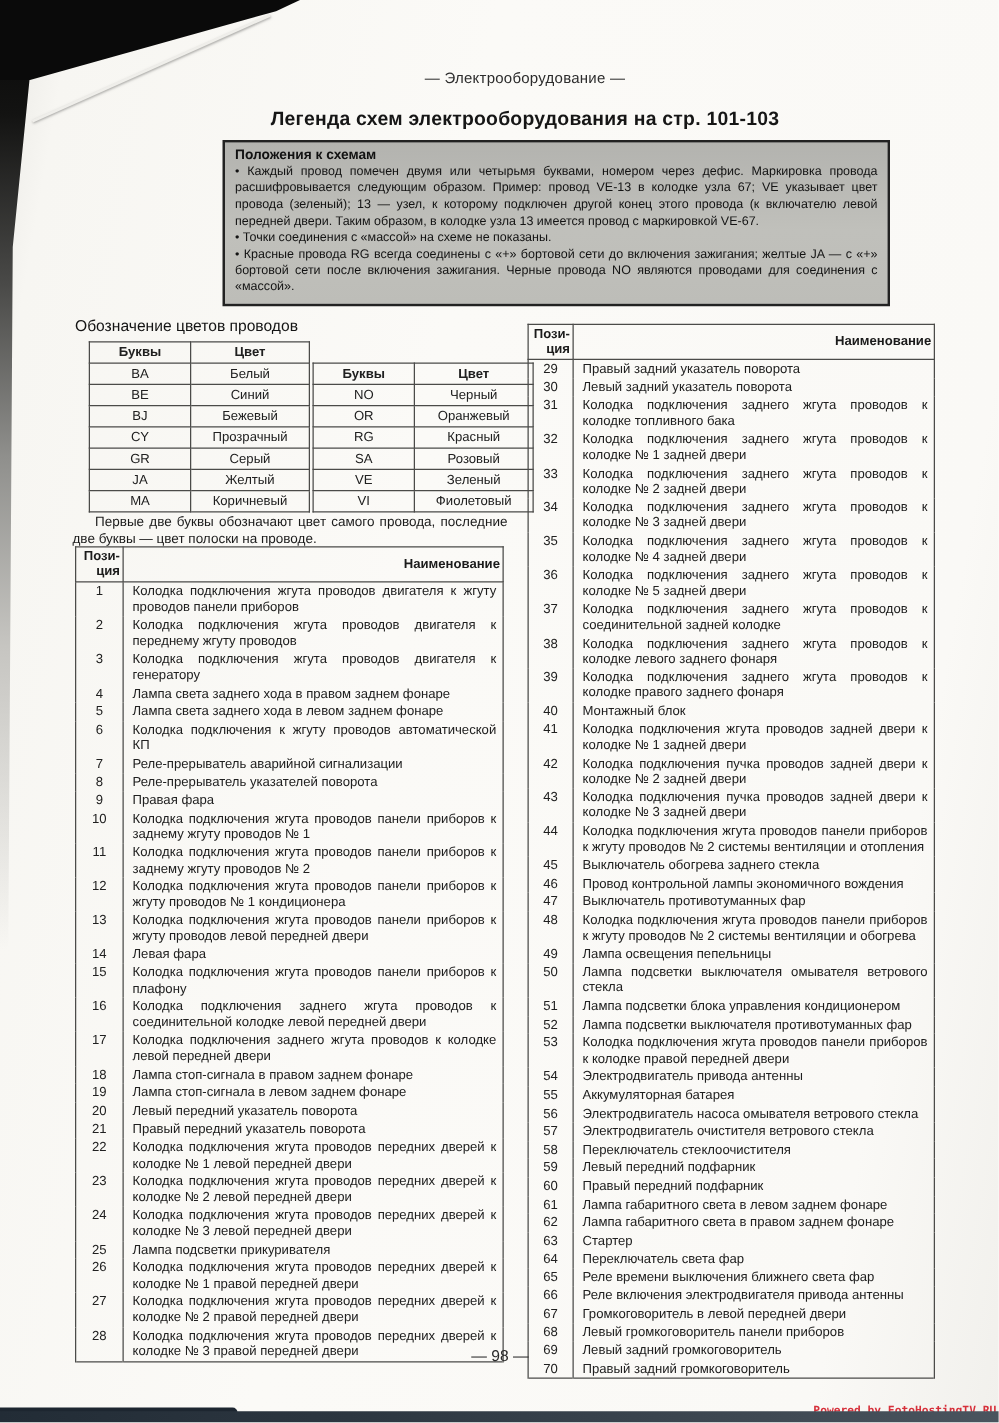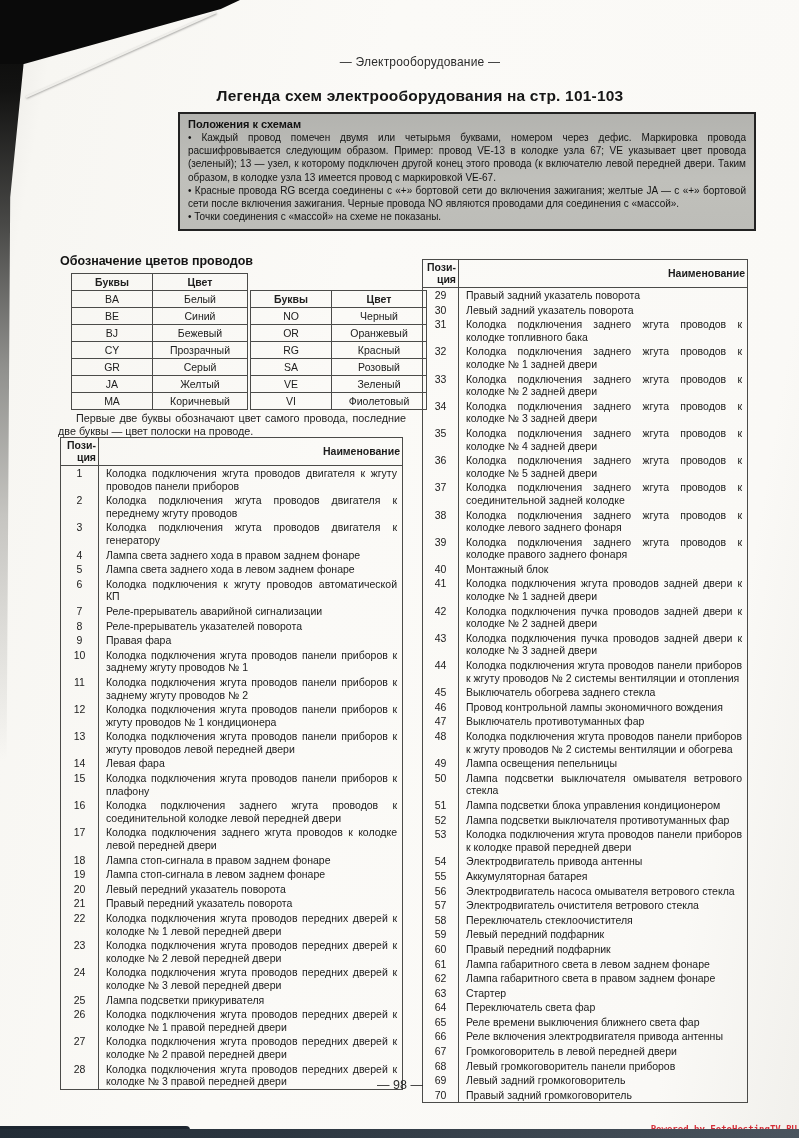--- a/index.html
+++ b/index.html
@@ -40,32 +40,32 @@
   .running-header{
     position:absolute;left:0;top:55px;width:840px;text-align:center;
     font-size:12px;color:#2c2c2c;letter-spacing:.2px;
   }
   .doc-title{
     position:absolute;left:0;top:87px;width:840px;text-align:center;
     font-size:15.5px;font-weight:bold;color:#161616;letter-spacing:.2px;
   }
   
   .notes-box{
-    position:absolute;left:178px;top:112px;width:578px;
+    position:absolute;left:178px;top:112px;width:534px;
     background:linear-gradient(to bottom,#b3b3af 0%,#c0c0bb 55%,#bdbdb8 100%);
     border:2px solid #222;
     padding:4px 8px 6px 8px;box-sizing:border-box;
   }
   .notes-heading{font-size:11px;font-weight:bold;color:#111;margin:0 0 1px 0;}
   .note-line{
     margin:0;font-size:10px;line-height:13.2px;text-align:justify;color:#131313;
   }
   
   .colors-heading{
-    position:absolute;left:60px;top:254px;font-size:12.5px;font-weight:bold;color:#141414;
+    position:absolute;left:60px;top:254px;font-size:12.5px;font-weight:normal;color:#141414;
   }
   .colors-tables{
     position:absolute;left:71px;top:273px;display:flex;align-items:flex-end;
   }
   table{border-collapse:collapse;}
   .ctab{border:1px solid #4b4b49;}
   .ctab + .ctab{margin-left:2px;}
   .ctab th,.ctab td{
     border:1px solid #4b4b49;font-size:10.5px;height:16px;text-align:center;
     padding:0 4px;color:#202020;
@@ -116,22 +116,22 @@
   <div class="corner-crease"></div>
 
   <div class="running-header">— Электрооборудование —</div>
   <div class="doc-title">Легенда схем электрооборудования на стр. 101-103</div>
 
   <div class="notes-box">
     <div class="notes-heading">Положения к схемам</div>
     <div>
 
     <p class="note-line">•  Каждый провод помечен двумя или четырьмя буквами, номером через дефис. Маркировка провода расшифровывается следующим образом. Пример: провод VE-13 в колодке узла 67; VE указывает цвет провода (зеленый); 13 — узел, к которому подключен другой конец этого провода (к включателю левой передней двери. Таким образом, в колодке узла 13 имеется провод с маркировкой VE-67.</p>
+        <p class="note-line">•  Точки соединения с «массой» на схеме не показаны.</p>
         <p class="note-line">•  Красные провода RG всегда соединены с «+» бортовой сети до включения зажигания; желтые JA — с «+» бортовой сети после включения зажигания. Черные провода NO являются проводами для соединения с «массой».</p>
-        <p class="note-line">•  Точки соединения с «массой» на схеме не показаны.</p>
       </div>
   </div>
 
   <div class="colors-heading">Обозначение цветов проводов</div>
 
   <div class="colors-tables">
     <table class="ctab">
       <thead>
         <tr>
           <th class="c-code">Буквы</th>

